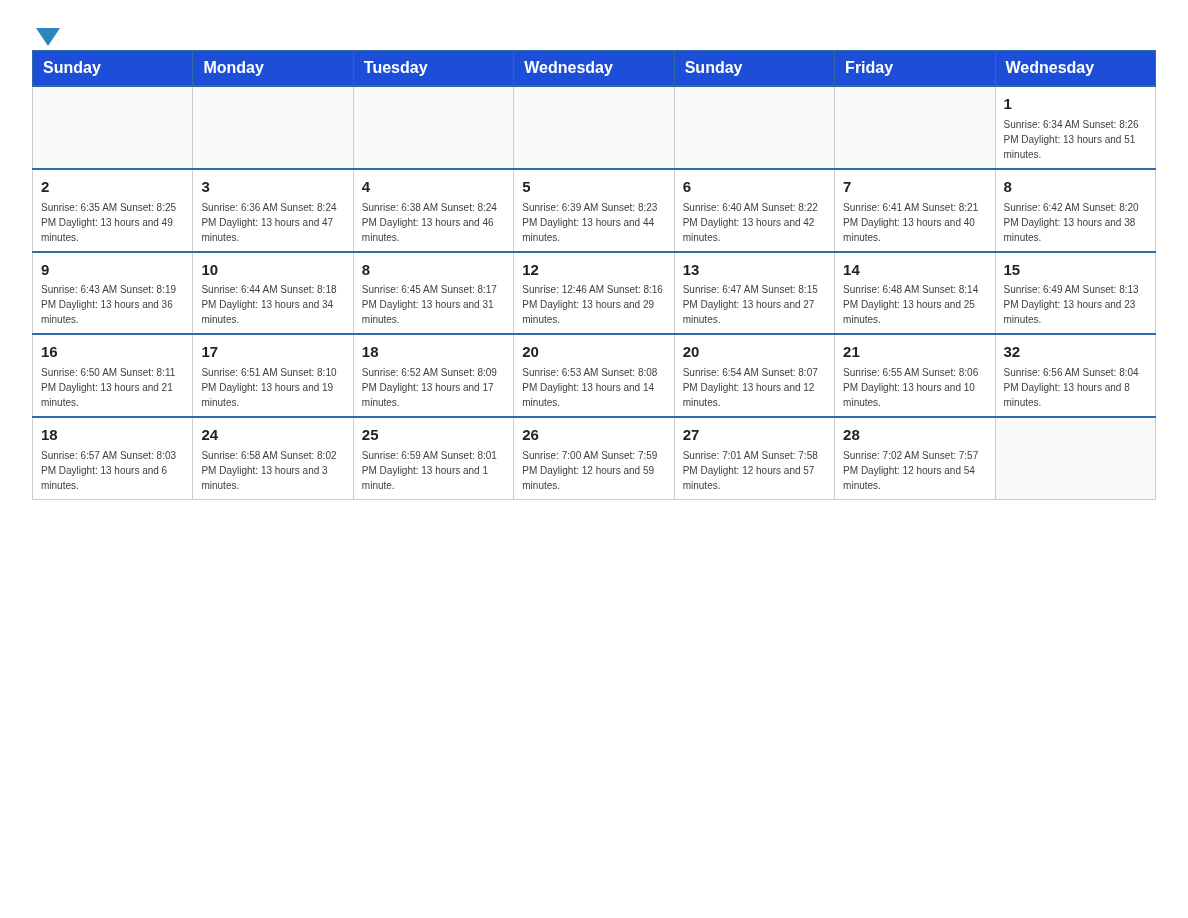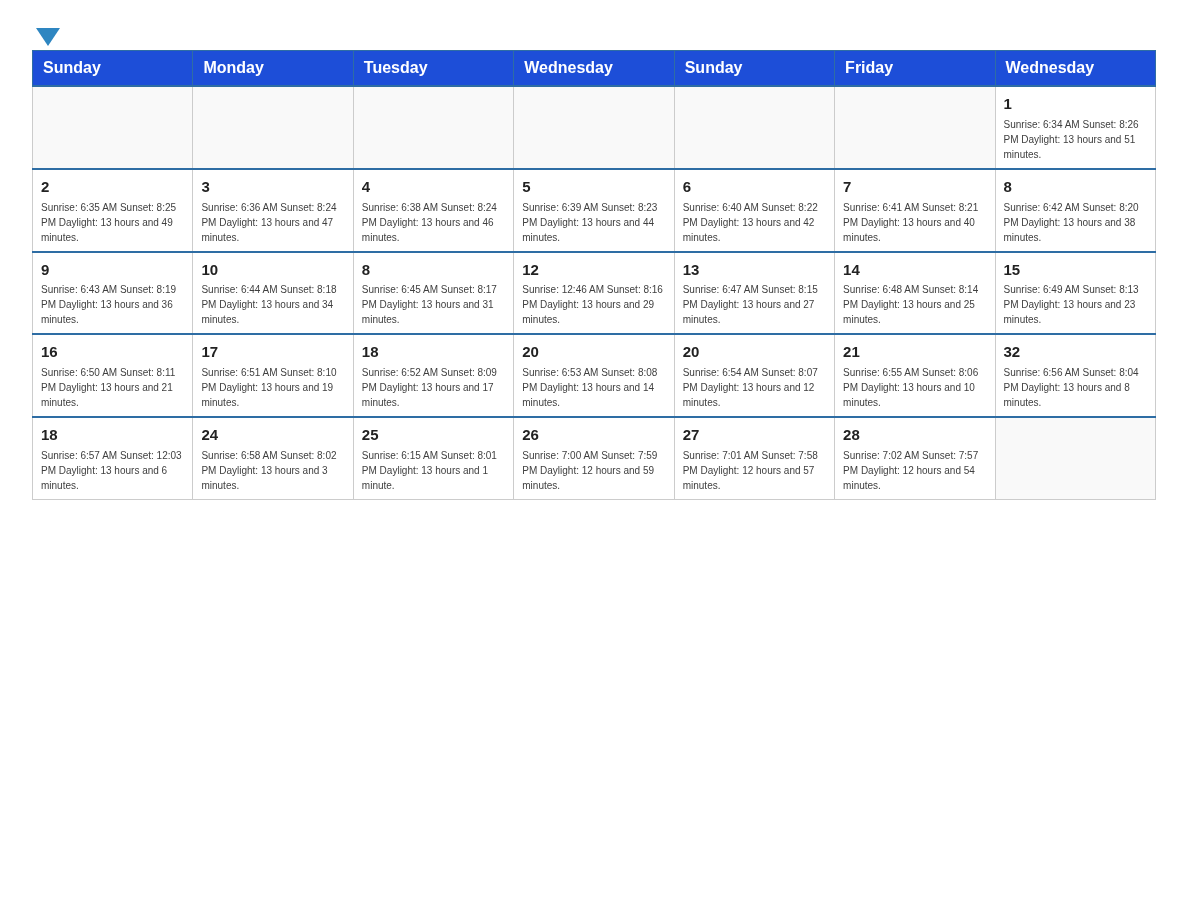--- a/index.html
+++ b/index.html
@@ -275,32 +275,32 @@
           <span class="day-number">32</span>
           <div class="day-info">Sunrise: 6:56 AM
 Sunset: 8:04 PM
 Daylight: 13 hours and 8 minutes.</div>
         </td>
       </tr>
       <tr class="week-row">
         <td>
           <span class="day-number">18</span>
           <div class="day-info">Sunrise: 6:57 AM
-Sunset: 12:03 PM
+Sunset: 8:03 PM
 Daylight: 13 hours and 6 minutes.</div>
         </td>
         <td>
           <span class="day-number">24</span>
           <div class="day-info">Sunrise: 6:58 AM
 Sunset: 8:02 PM
 Daylight: 13 hours and 3 minutes.</div>
         </td>
         <td>
           <span class="day-number">25</span>
-          <div class="day-info">Sunrise: 6:15 AM
+          <div class="day-info">Sunrise: 6:59 AM
 Sunset: 8:01 PM
 Daylight: 13 hours and 1 minute.</div>
         </td>
         <td>
           <span class="day-number">26</span>
           <div class="day-info">Sunrise: 7:00 AM
 Sunset: 7:59 PM
 Daylight: 12 hours and 59 minutes.</div>
         </td>
         <td>

